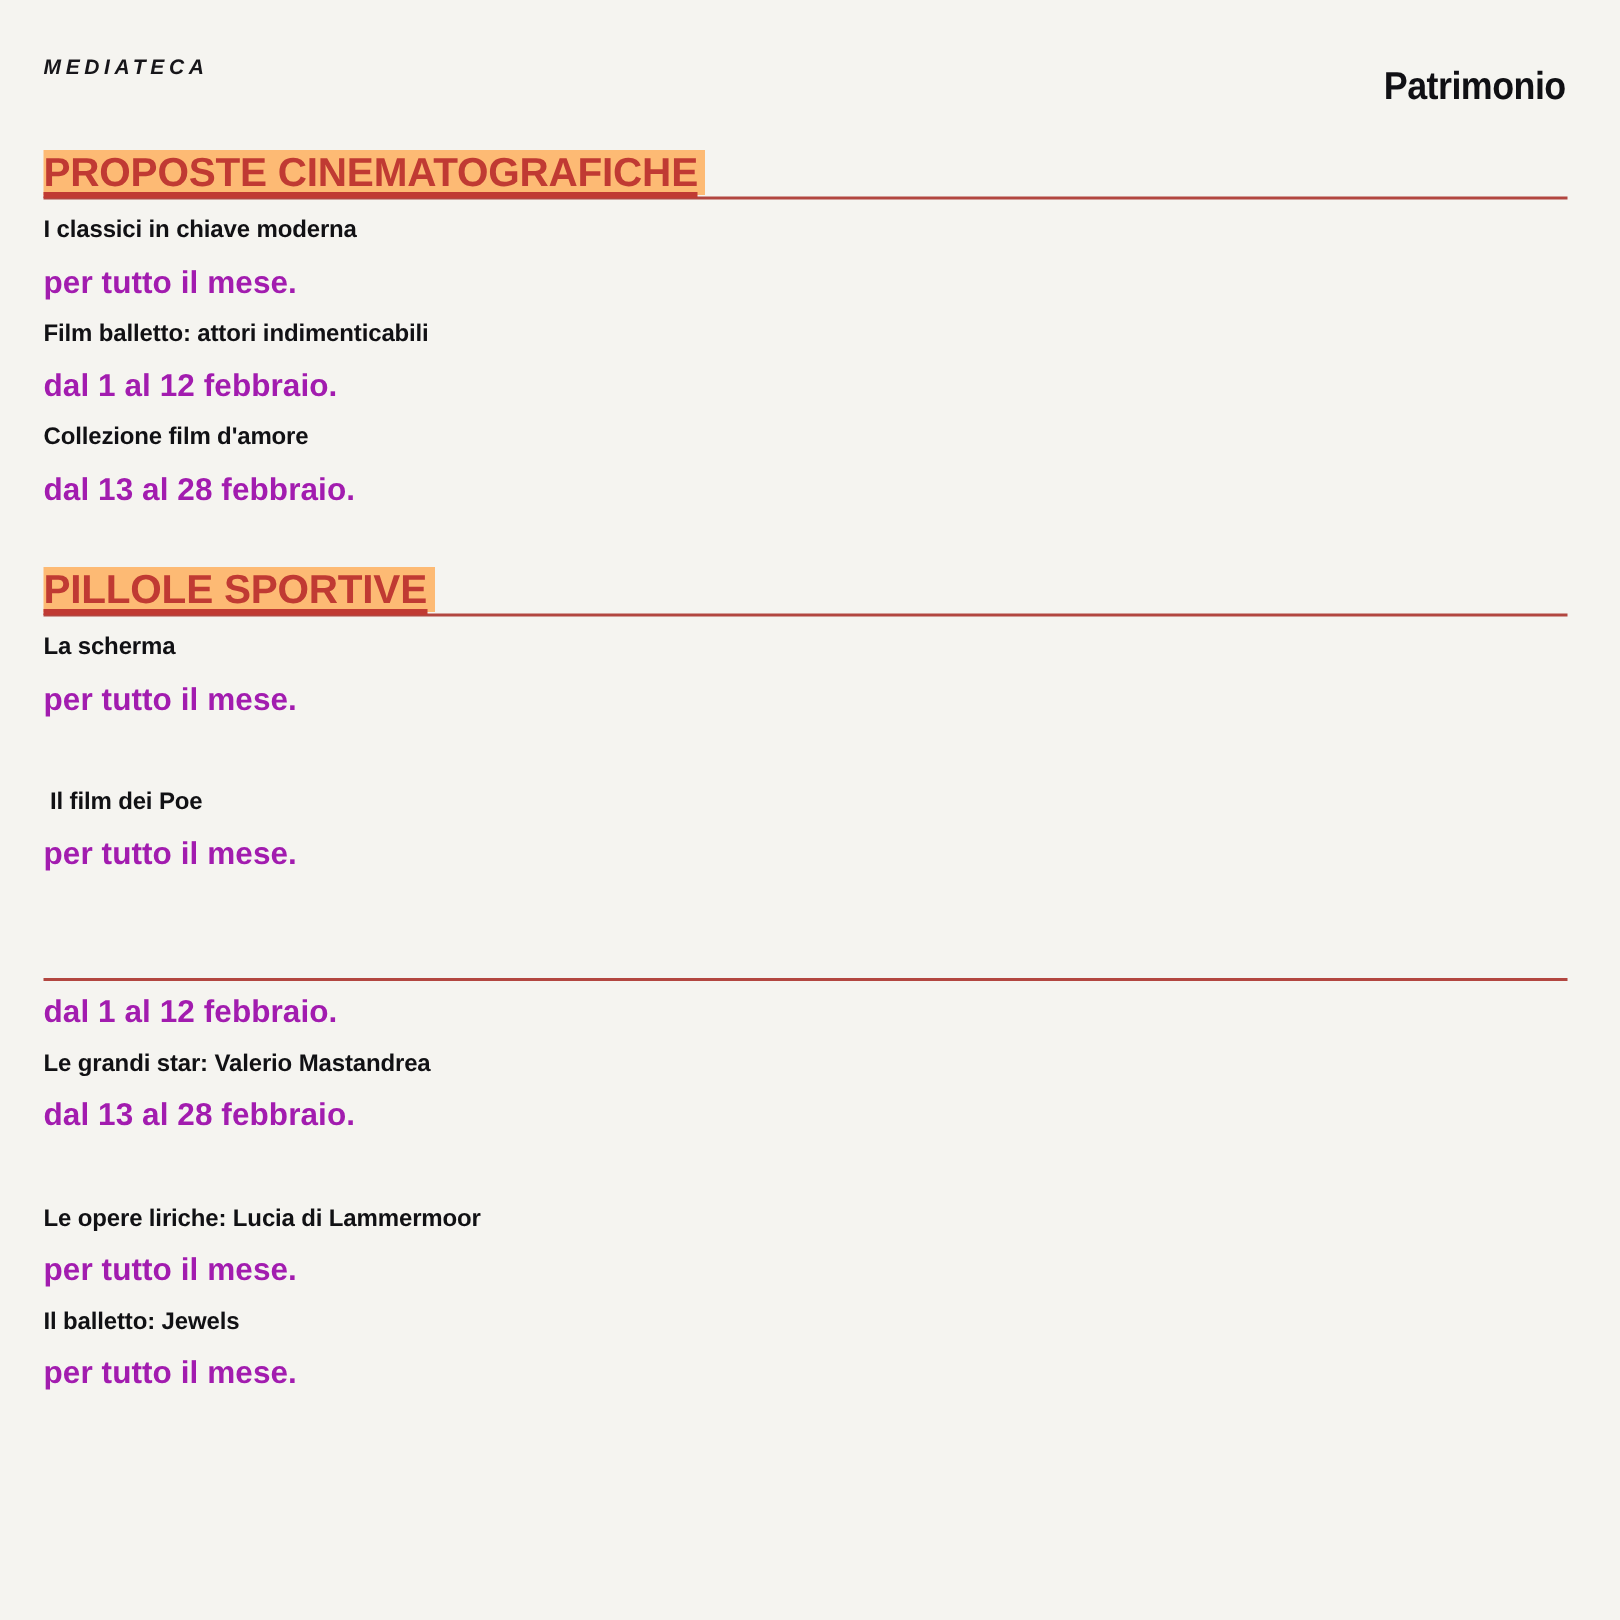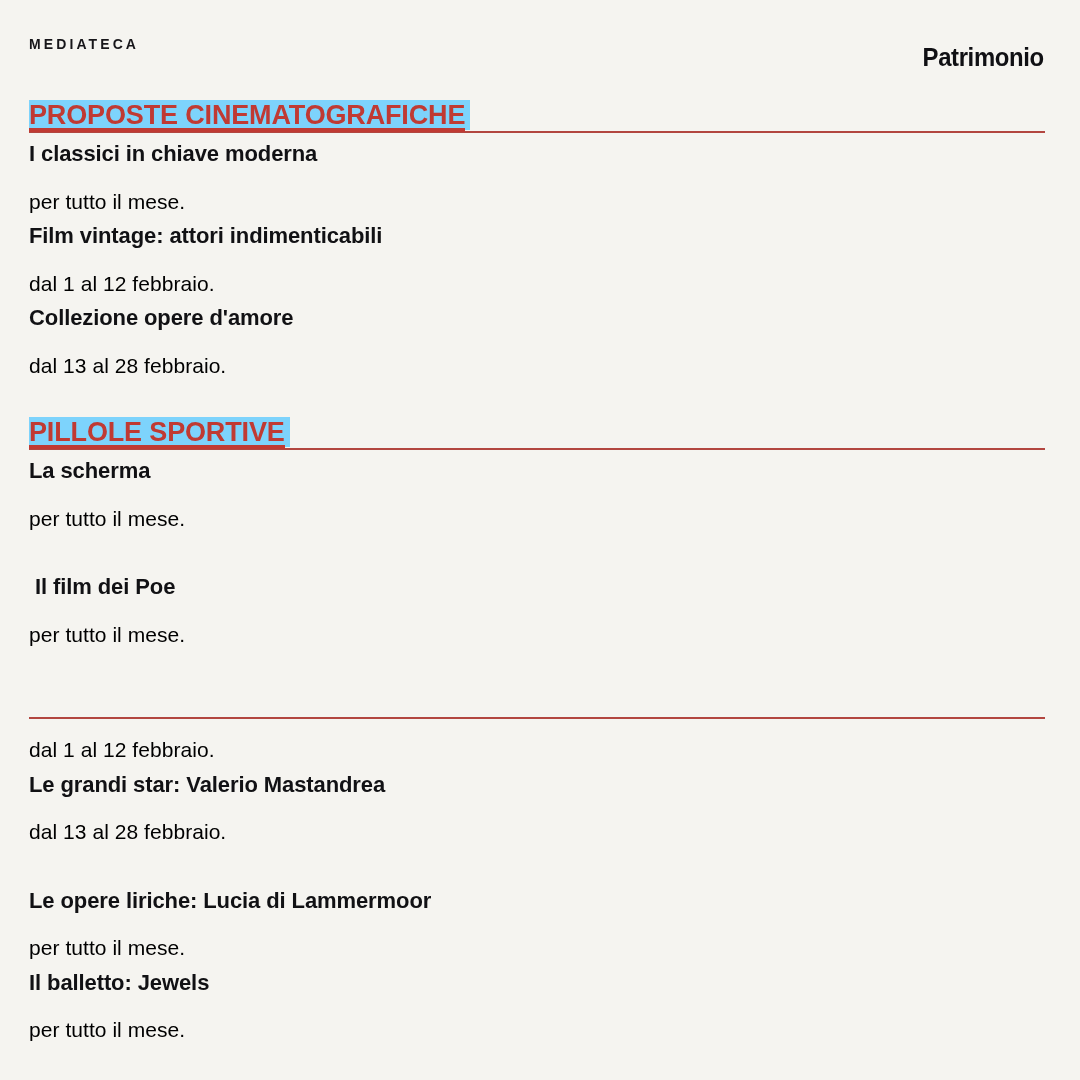--- a/index.html
+++ b/index.html
@@ -26,20 +26,21 @@
     height:62px;
   }
   .eyebrow {
     font-size:14px;
     font-weight:700;
     letter-spacing:3.1px;
     color:#17161a;
     line-height:20.5px;
     text-transform:uppercase;
     white-space:nowrap;
+    font-style:italic;
   }
   .brand {
     position:absolute;
     right:4px;
     top:10px;
     font-size:26px;
     font-weight:700;
     letter-spacing:-0.4px;
     color:#101014;
     line-height:1;
@@ -64,21 +65,21 @@
     display:inline-block;
     position:relative;
     font-size:27px;
     font-weight:700;
     letter-spacing:-0.15px;
     color:#c03a33;
     line-height:30px;
     text-transform:uppercase;
     white-space:nowrap;
     z-index:2;
-    background:#7dd3fc;
+    background:#fdba74;
     padding-right:5px;
   }
   .section-title::after {
     content:"";
     position:absolute;
     left:0;
     right:5px;
     bottom:-2px;
     height:4px;
     background:#c03a33;
@@ -88,60 +89,59 @@
     left:0;
     right:3px;
     bottom:1px;
     height:2px;
     background:#b24640;
     z-index:1;
   }
 
   .entry { }
   .entry-title {
-    font-size:22px;
+    font-size:16px;
     font-weight:700;
     letter-spacing:-0.1px;
     color:#111114;
     line-height:34.5px;
     white-space:pre;
   }
   .entry-dates {
     font-size:21px;
-    font-weight:400;
+    font-weight:700;
     letter-spacing:0.05px;
-    color:#000000;
+    color:#a21caf;
     line-height:34.5px;
     white-space:pre;
-    margin-top:13px;
   }
 </style>
 </head>
 <body>
 
 <div class="poster">
 
   <div class="header">
     <div class="eyebrow">MEDIATECA</div>
     <div class="brand">Patrimonio</div>
   </div>
 
   <div class="sections" id="sections-root">
       <div class="section">
         <div class="section-head"><span class="head-rule"></span><span class="section-title">PROPOSTE CINEMATOGRAFICHE</span></div>
         <div class="entry">
           <div class="entry-title">I classici in chiave moderna</div>
           <div class="entry-dates">per tutto il mese.</div>
         </div>
         <div class="entry">
-          <div class="entry-title">Film vintage: attori indimenticabili</div>
+          <div class="entry-title">Film balletto: attori indimenticabili</div>
           <div class="entry-dates">dal 1 al 12 febbraio.</div>
         </div>
         <div class="entry">
-          <div class="entry-title">Collezione opere d'amore</div>
+          <div class="entry-title">Collezione film d'amore</div>
           <div class="entry-dates">dal 13 al 28 febbraio.</div>
         </div>
       </div>
       <div class="section">
         <div class="section-head"><span class="head-rule"></span><span class="section-title">PILLOLE SPORTIVE</span></div>
         <div class="entry">
           <div class="entry-title">La scherma</div>
           <div class="entry-dates">per tutto il mese.</div>
         </div>
       </div>

